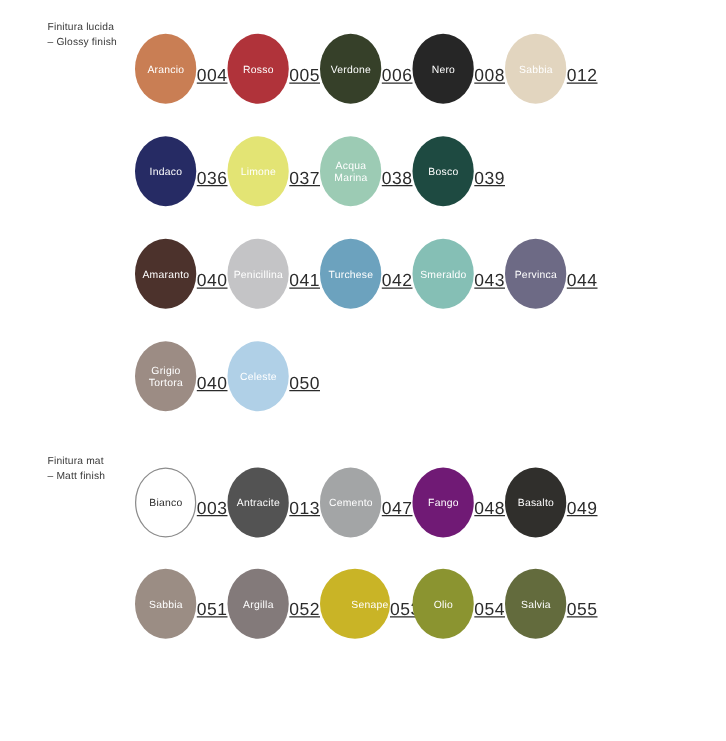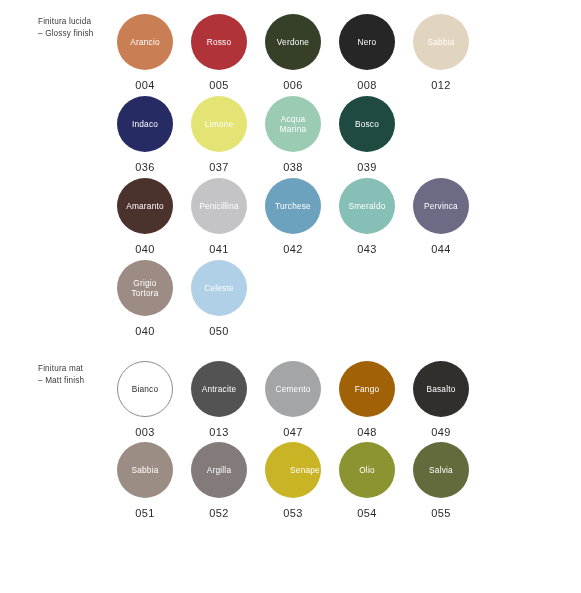--- a/index.html
+++ b/index.html
@@ -48,21 +48,21 @@
   .swatch-row {
     display: flex;
     height: 82px;
   }
   #section-matt .swatch-row { height: 81px; }
 
   .swatch-cell {
     width: 74px;
     margin-right: 0px;
     display: flex;
-    flex-direction: column;
+    flex-direction: row;
     align-items: center;
   }
   .swatch-cell.spacer { visibility: hidden; }
 
   .swatch-circle {
     width: 56px;
     height: 56px;
     border-radius: 50%;
     display: flex;
     align-items: center;
@@ -71,23 +71,24 @@
     box-sizing: border-box;
   }
   .swatch-name {
     font-size: 8.3px;
     line-height: 10px;
     letter-spacing: 0.2px;
     padding: 0 3px;
   }
   .swatch-code {
     margin-top: 9px;
-    font-size: 11px;
+    font-size: 14px;
     letter-spacing: 0.4px;
     color: #2b2b2b;
+    text-decoration: underline;
   }
 </style>
 </head>
 <body>
 
 <div class="sheet">
   <div class="section" id="section-glossy">
     <div class="section-label">
       <span class="label-line">Finitura lucida</span>
       <span class="label-line">– Glossy finish</span>
@@ -222,21 +223,21 @@
             </div>
             <div class="swatch-code">013</div>
           </div>
           <div class="swatch-cell">
             <div class="swatch-circle" style="background: rgb(163, 165, 166);">
               <div class="swatch-name" style="color: rgb(255, 255, 255);">Cemento</div>
             </div>
             <div class="swatch-code">047</div>
           </div>
           <div class="swatch-cell">
-            <div class="swatch-circle" style="background: #a16207;">
+            <div class="swatch-circle" style="background: #701a75;">
               <div class="swatch-name" style="color: rgb(255, 255, 255);">Fango</div>
             </div>
             <div class="swatch-code">048</div>
           </div>
           <div class="swatch-cell">
             <div class="swatch-circle" style="background: rgb(48, 47, 44);">
               <div class="swatch-name" style="color: rgb(255, 255, 255);">Basalto</div>
             </div>
             <div class="swatch-code">049</div>
           </div>

